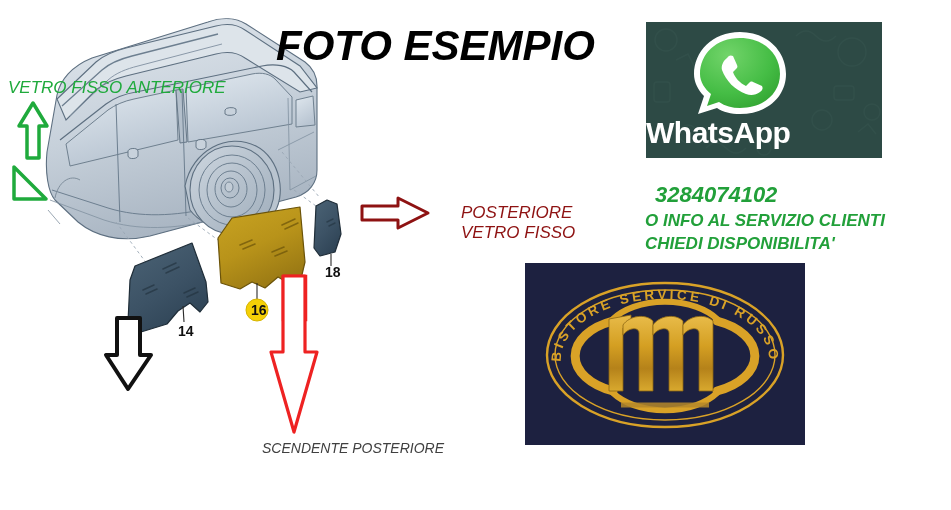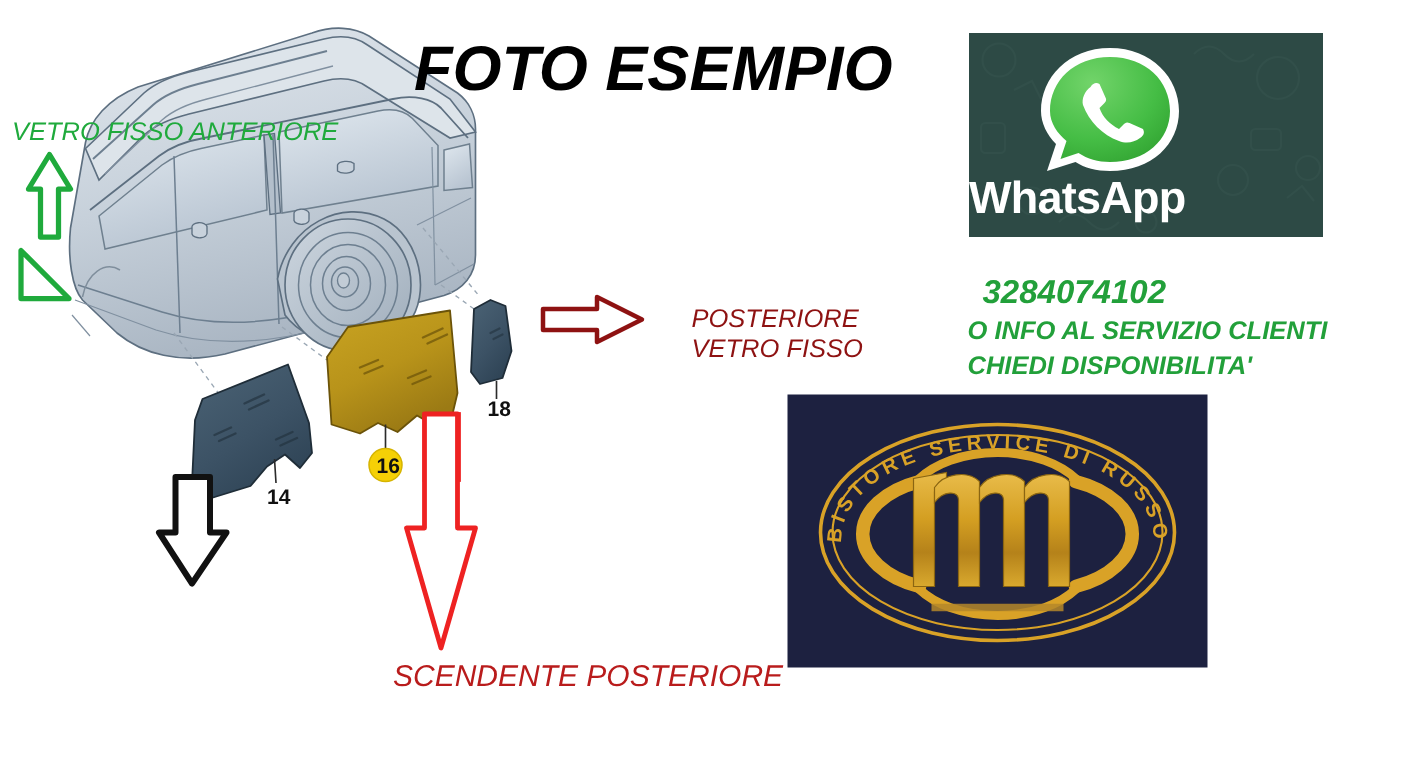--- a/index.html
+++ b/index.html
@@ -53,22 +53,22 @@
   }
   #label-scendente-anteriore {
     left: 52px;
     top: 381px;
     font-size: 17px;
     color: #000000;
   }
   #label-scendente-posteriore {
     left: 262px;
     top: 440px;
-    font-size: 20px;
-    color: #b91c1c;
+    font-size: 14px;
+    color: #404040;
   }
 
   
   #whatsapp-banner {
     left: 646px;
     top: 22px;
     width: 236px;
     height: 136px;
     background: #2d4a45;
     overflow: hidden;

